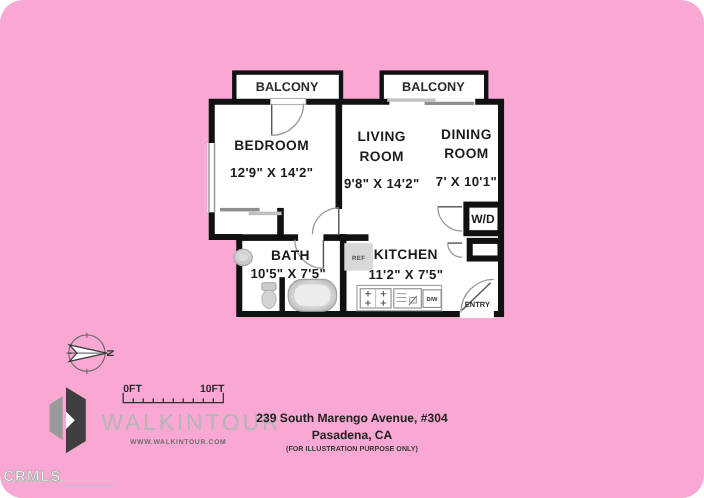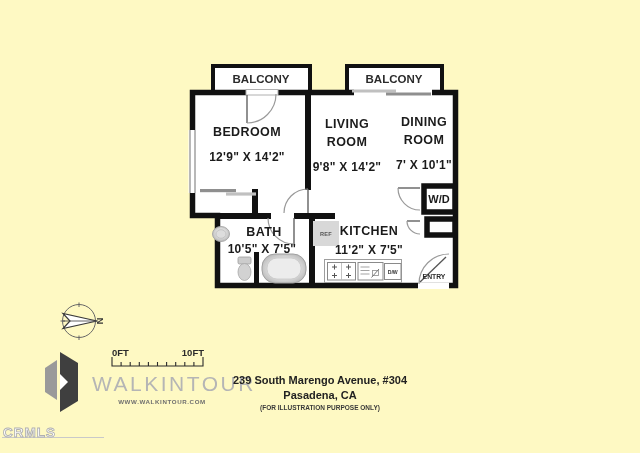--- a/index.html
+++ b/index.html
@@ -1,17 +1,17 @@
 <!DOCTYPE html>
 <html><head>
 <meta charset="utf-8">
 <style>
   html,body{margin:0;padding:0;background:#ffffff;}
-  #page{position:relative;width:640px;height:453px;background:#fef9c3;overflow:hidden;
-        font-family:"Liberation Sans",sans-serif;}
+  #page{position:relative;width:640px;height:453px;background:#f9a8d4;overflow:hidden;
+        font-family:"Liberation Sans",sans-serif;border-radius:21px;}
   svg text{font-family:"Liberation Sans",sans-serif;}
   .room-lbl{font-weight:bold;fill:#1b1b1b;font-size:12.5px;letter-spacing:.4px;}
   .dim-lbl{font-weight:bold;fill:#1b1b1b;font-size:12px;letter-spacing:.3px;}
   .small-lbl{font-weight:bold;fill:#2b2b2b;}
   .wall{fill:#111111;}
   .arc{fill:none;stroke:#9a9a9a;stroke-width:1.2;}
   .leaf{stroke:#555555;stroke-width:1.3;fill:none;}
   .fixline{stroke:#8a8a8a;stroke-width:1;fill:#ffffff;}
 </style>
 </head>

